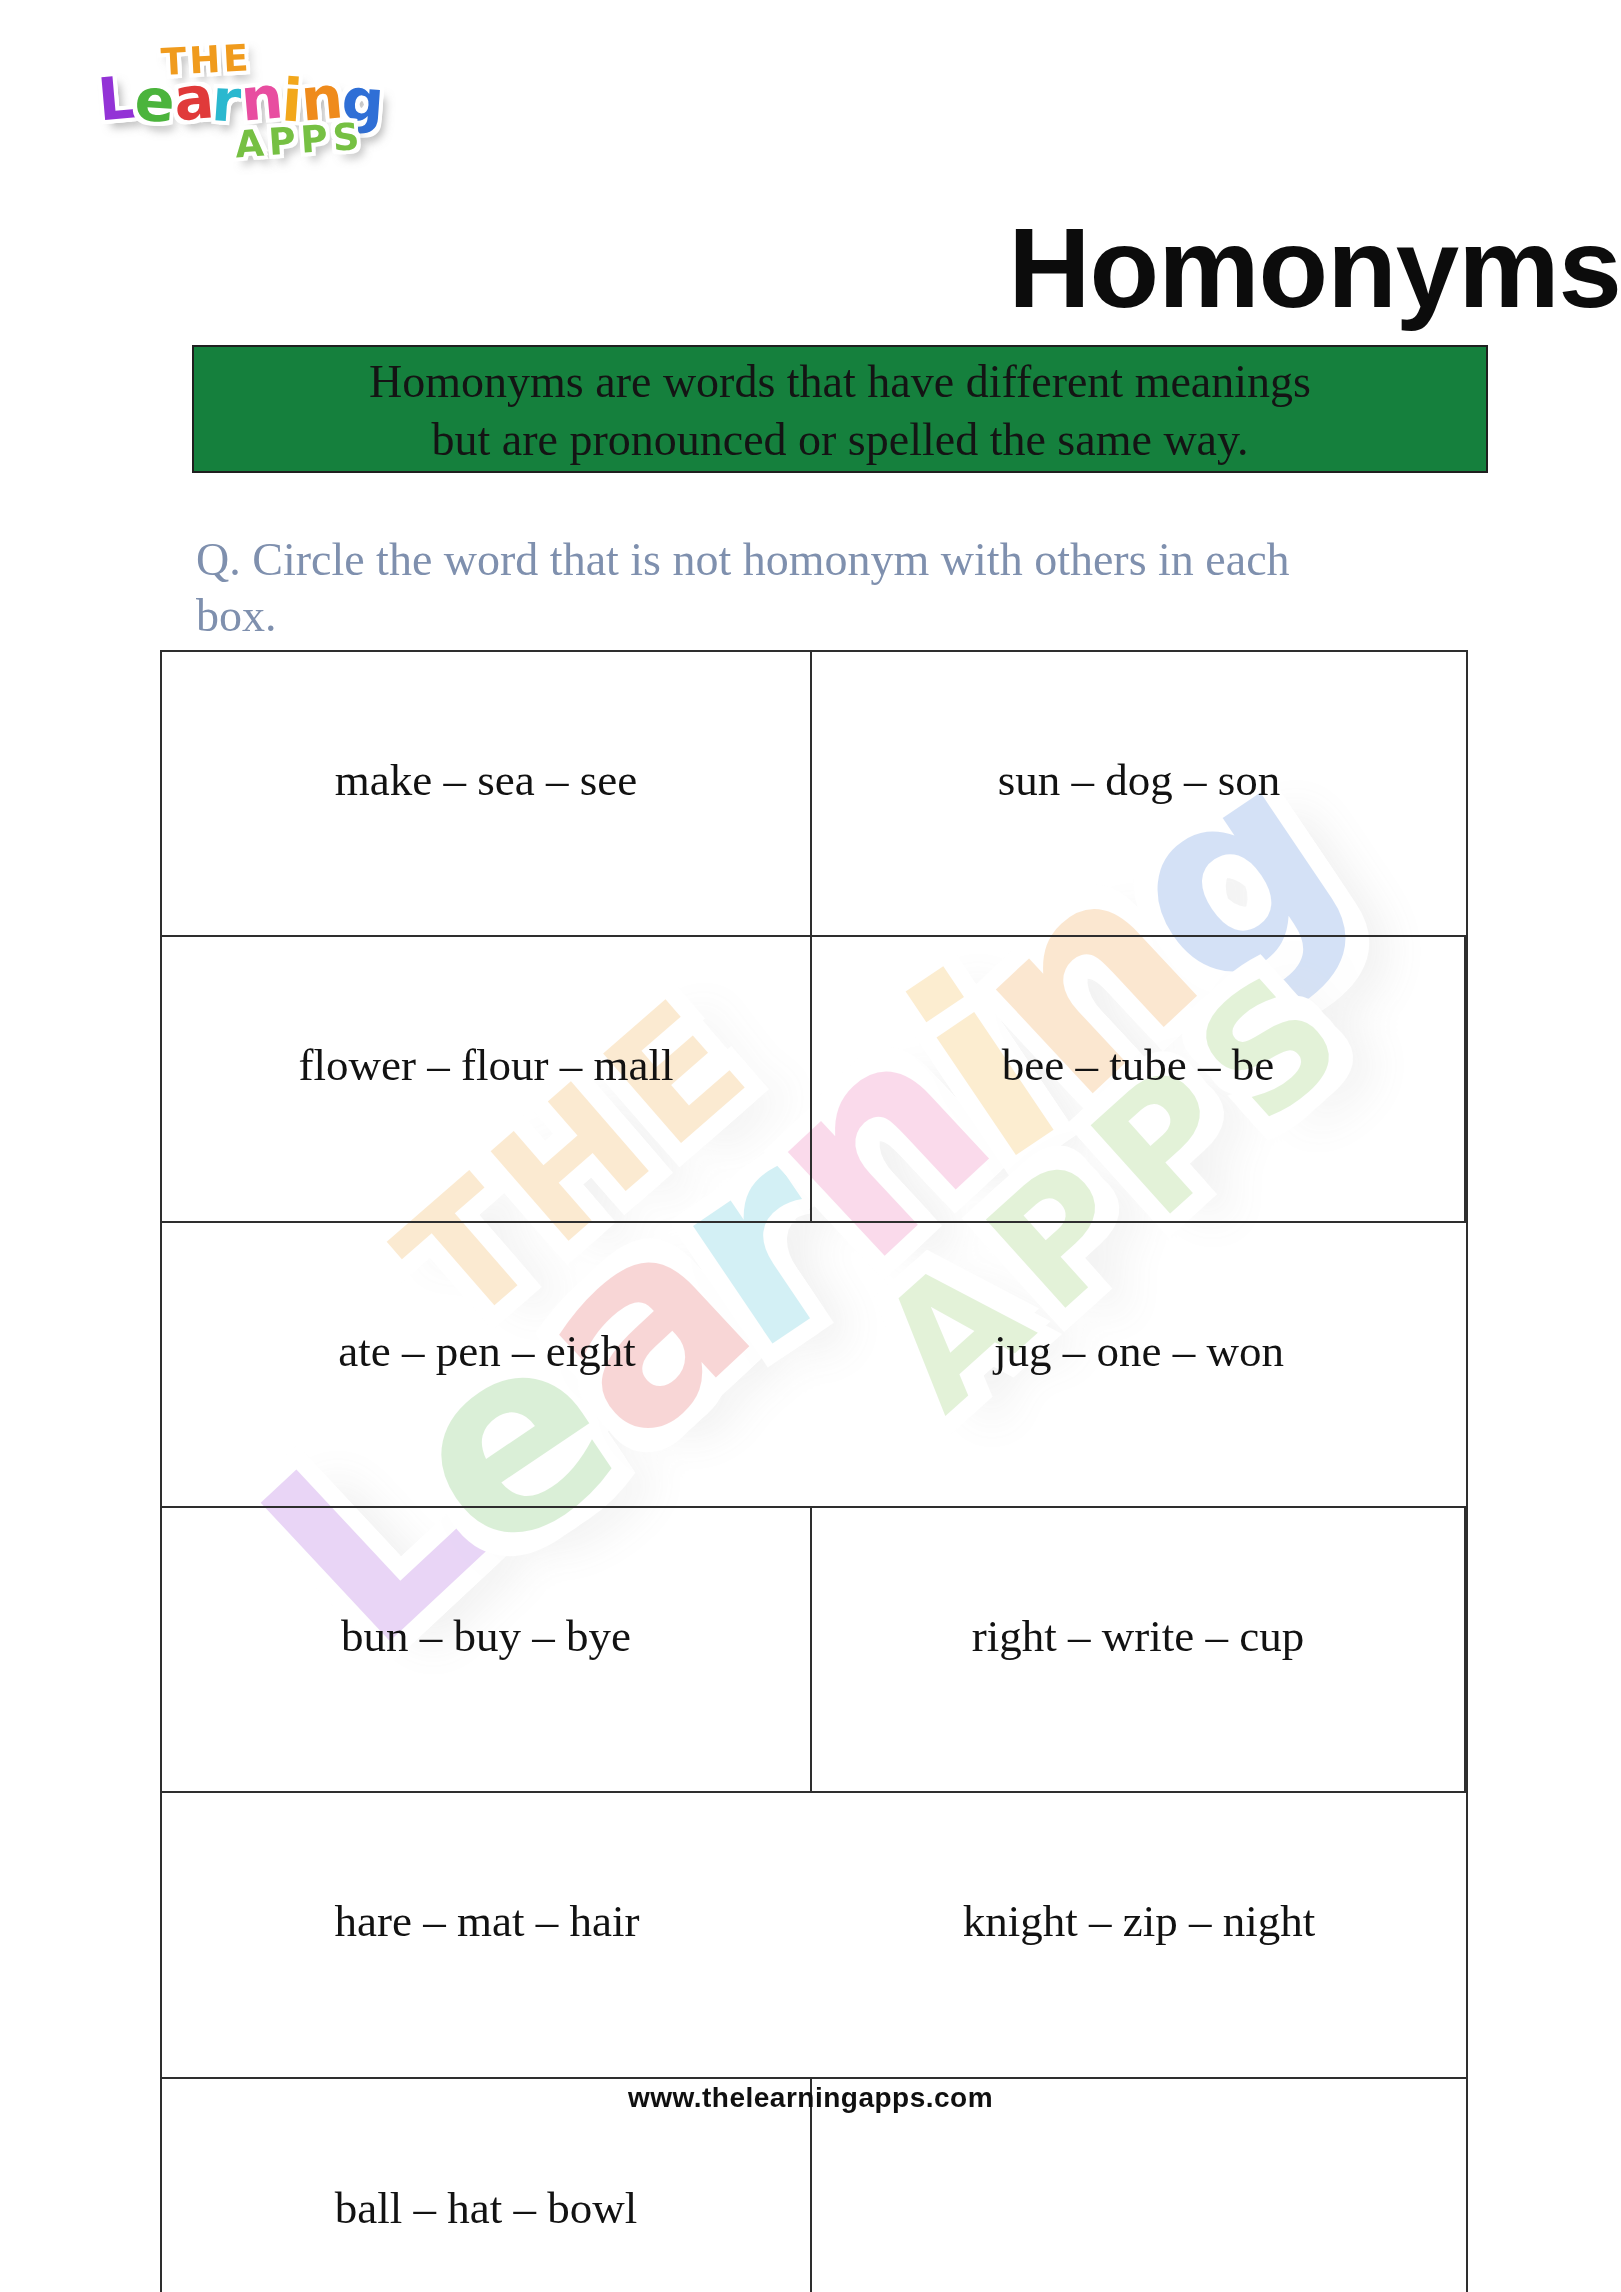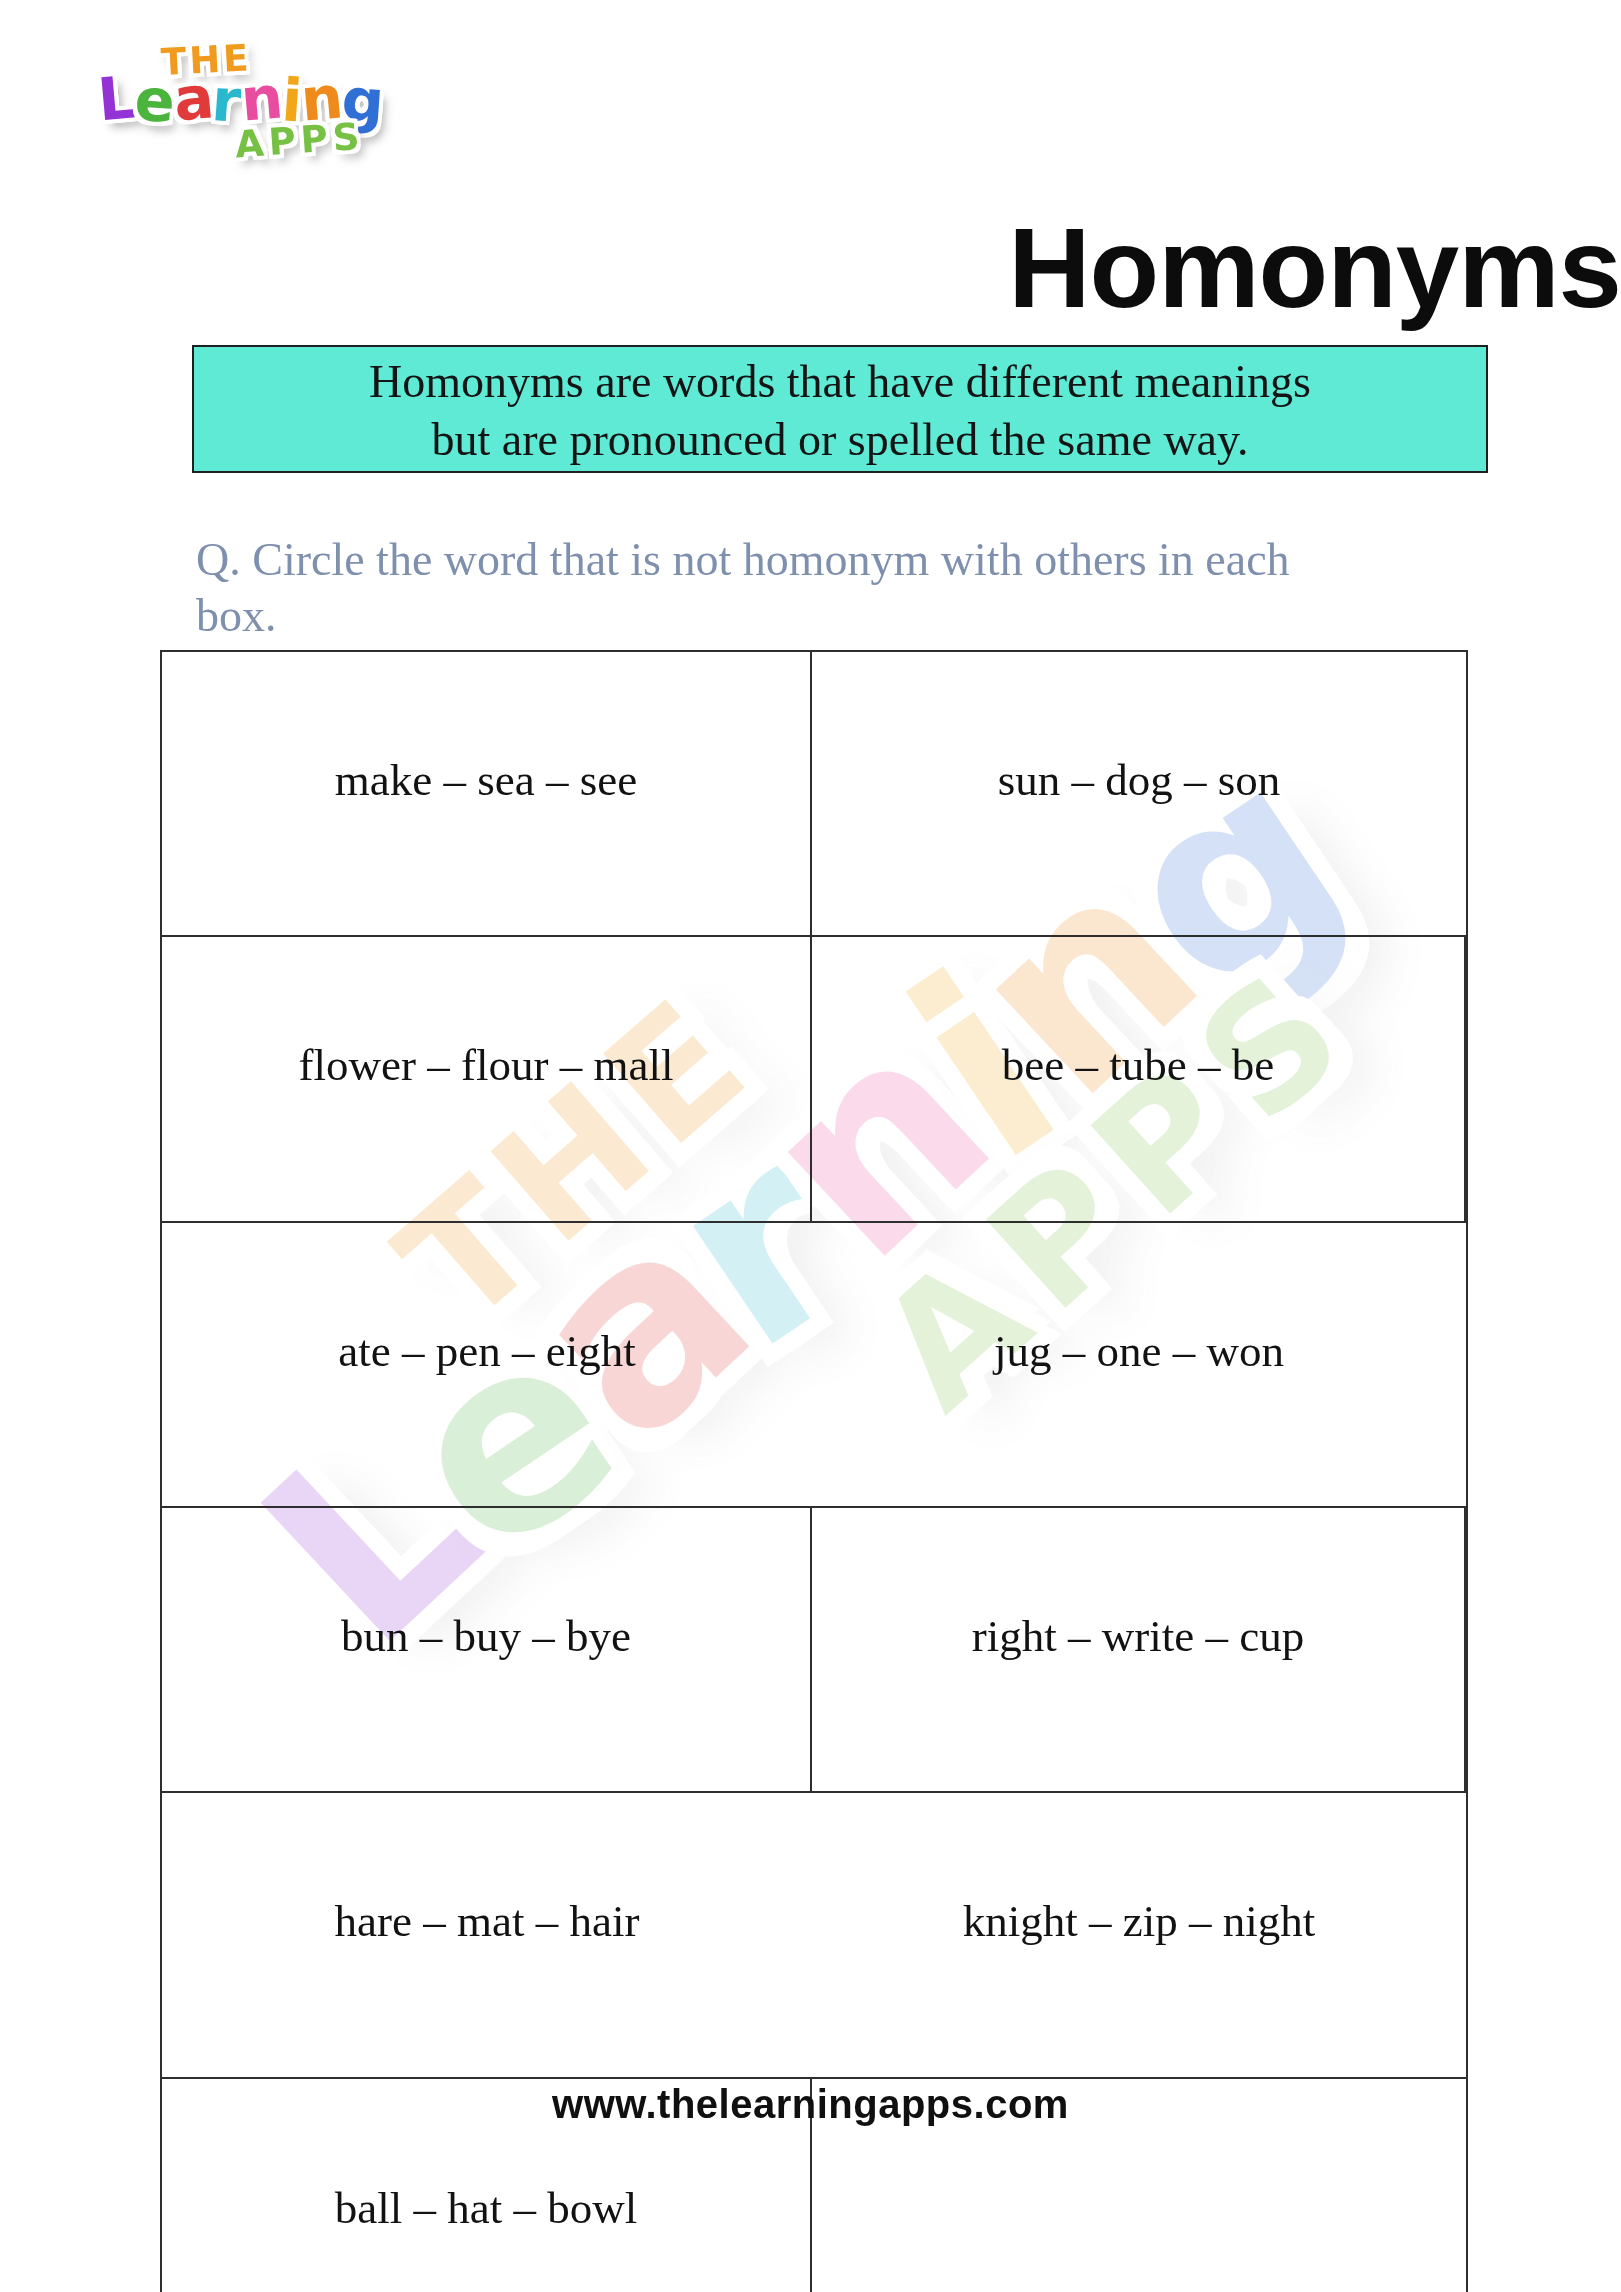--- a/index.html
+++ b/index.html
@@ -37,21 +37,21 @@
   
   .page-title {
     position:absolute; left:0; top:202px; width:100%; text-align:right;
     font-family:"Liberation Sans", sans-serif; font-weight:700;
     font-size:114px; color:#0c0c0c; z-index:1; letter-spacing:-1px;
   }
 
   
   .definition-box {
     position:absolute; left:192px; top:345px; width:1296px; height:128px;
-    border:2px solid #1f1f1f; box-sizing:border-box; background:#5eead4;
+    border:2px solid #1f1f1f; box-sizing:border-box; background:#15803d;
     text-align:center; font-size:46px; line-height:58px; padding-top:5.9px;
     color:#141414; z-index:1;
   }
 
   
   .question {
     position:absolute; left:196px; top:532px; width:1255px;
     font-size:46px; line-height:56px; z-index:1;
   }
 
@@ -66,21 +66,21 @@
     display:flex; align-items:center; justify-content:center;
     font-size:45px; color:#121212; box-sizing:border-box; padding-bottom:27.4px;
   }
   .cell.cl { border-right:2px solid #2e2e2e; }
   .cell.rb { border-bottom:2px solid #2e2e2e; }
 
   
   .footer {
     position:absolute; left:0; top:2082px; width:100%; text-align:center;
     font-family:"Liberation Sans", sans-serif; font-weight:700;
-    font-size:40px; color:#101010; letter-spacing:0.5px; z-index:1;
+    font-size:28px; color:#101010; letter-spacing:0.5px; z-index:1;
   }
 </style>
 </head>
 <body>
 
 <div class="watermark">
   <div class="logo-art">
     <div class="the" style="color: rgb(240, 155, 29);">THE</div>
     <div class="word">
       <span style="color: rgb(147, 51, 214);">L</span><span style="color: rgb(75, 180, 60);">e</span><span style="color: rgb(224, 58, 58);">a</span><span style="color: rgb(42, 184, 207);">r</span><span style="color: rgb(232, 77, 160);">n</span><span style="color: rgb(242, 167, 27);">i</span><span style="color: rgb(239, 139, 28);">n</span><span style="color: rgb(47, 111, 214);">g</span>

